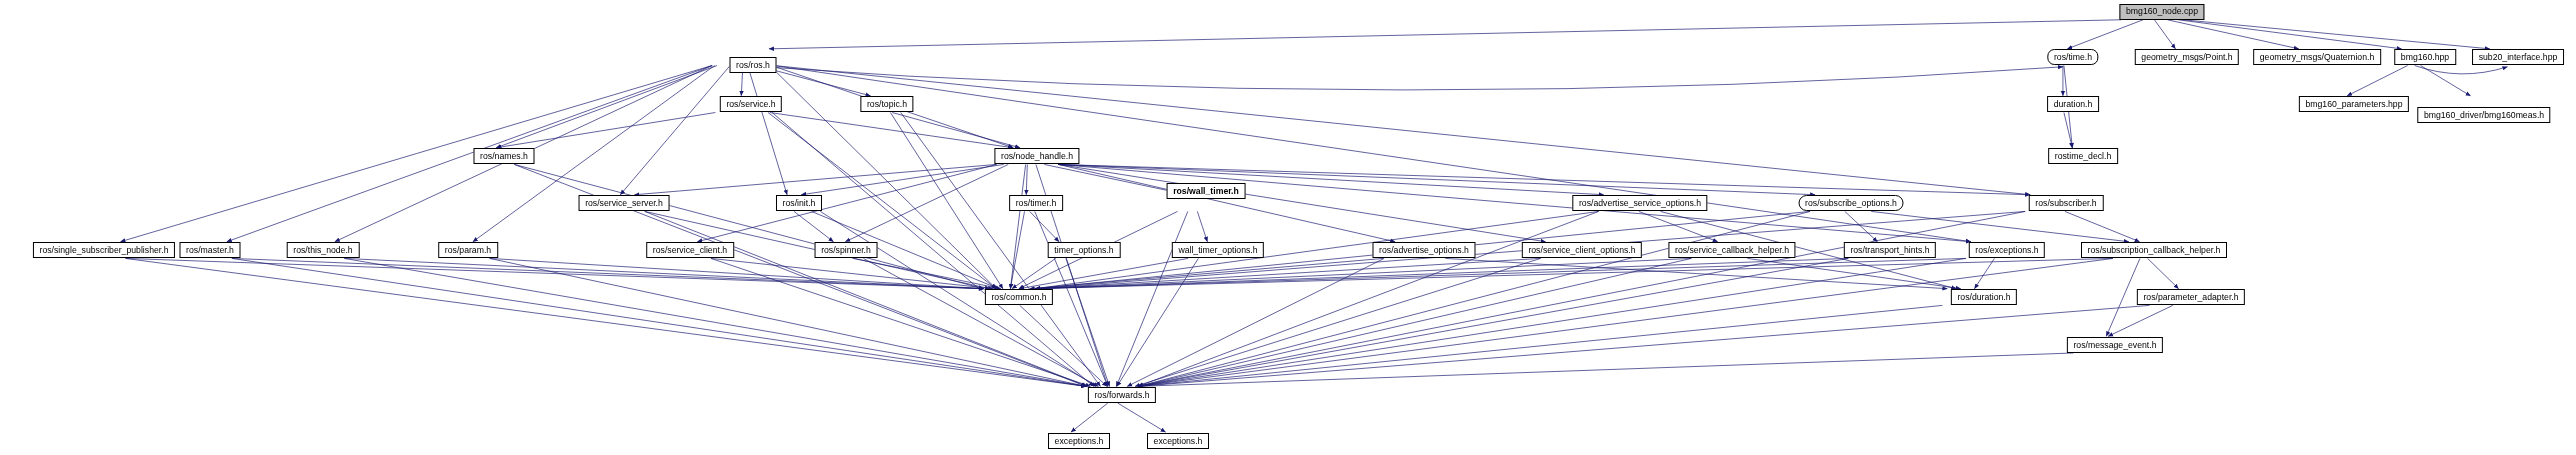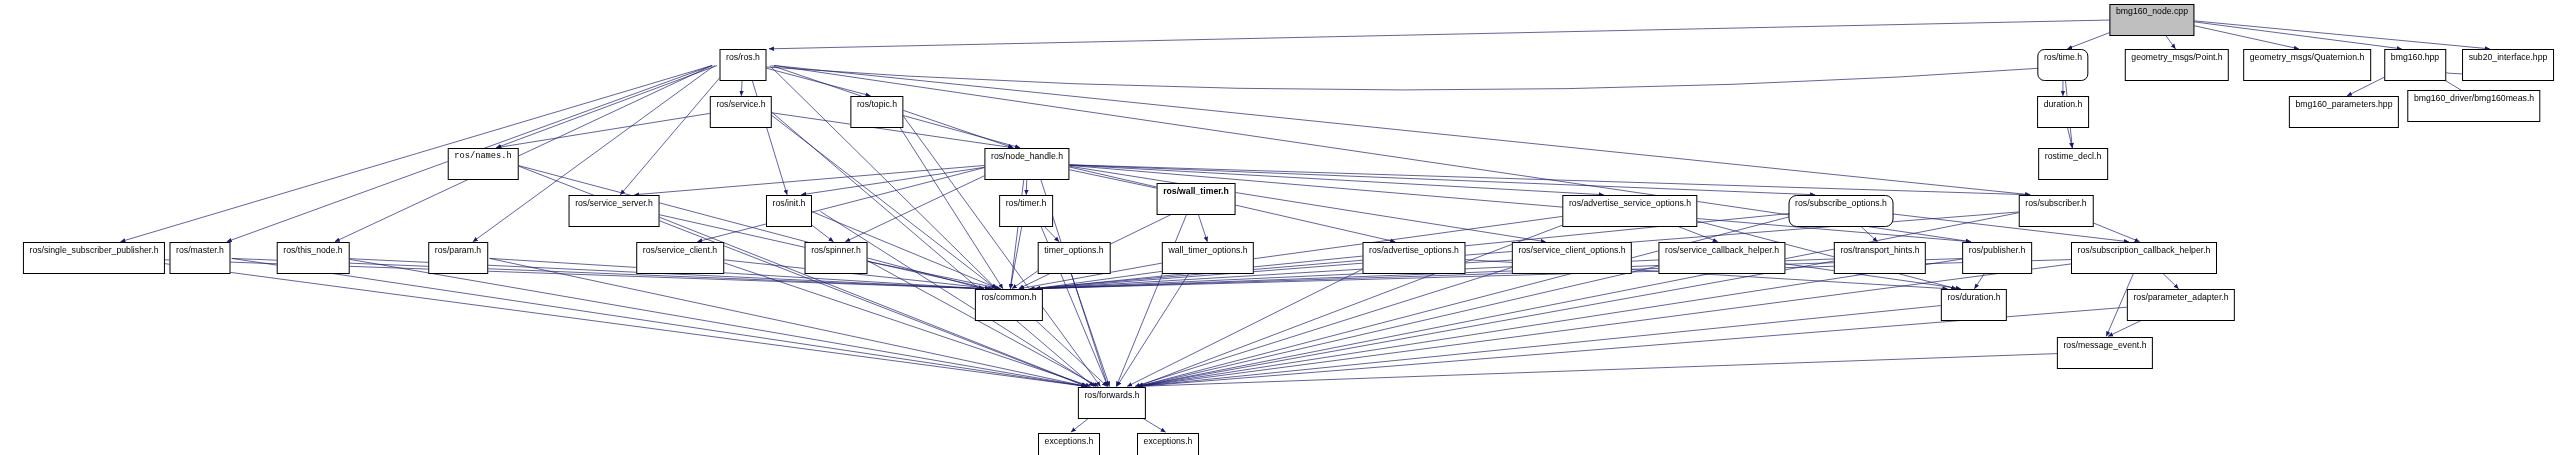--- a/index.html
+++ b/index.html
@@ -24,31 +24,32 @@
   }
   .edge {
     fill: none;
     stroke: #191970;
     stroke-width: 1.1;
   }
   .node {
     position: absolute;
     transform: translateX(-50%);
     box-sizing: border-box;
-    height: 32px;
+    height: 16px;
     line-height: 15px;
     padding: 0 5.6px;
     background: #ffffff;
     border: 0.6px solid #000000;
     color: #000000;
     font-size: 8.7px;
     white-space: nowrap;
     text-align: center;
     cursor: pointer;
     z-index: 2;
+    margin-left: 10px;
   }
   .node.root {
     background: #bfbfbf;
     border: 1.2px solid #000000;
     line-height: 13.6px;
     font-weight: normal;
   }
 </style>
 </head>
 <body>
@@ -167,32 +168,32 @@
       <path d="M3513.7,494 Q3461.425,519 3409.15,544" class="edge" marker-end="url(#arrow)"></path>
       <path d="M3476,494 Q2658,559.5 1840,625" class="edge" marker-end="url(#arrow)"></path>
       <path d="M3141,494 Q2490.5,559.5 1840,625" class="edge" marker-end="url(#arrow)"></path>
       <path d="M3353,571 Q2596.5,598 1840,625" class="edge" marker-end="url(#arrow)"></path>
       <path d="M1648.6,494 Q1719.15,559.5 1789.7,625" class="edge" marker-end="url(#arrow)"></path>
       <path d="M1791,652 Q1761.25,675.5 1731.5,699" class="edge" marker-end="url(#arrow)"></path>
       <path d="M1807.1,652 Q1845.775,675.5 1884.45,699" class="edge" marker-end="url(#arrow)"></path>
     </svg>
   <div>
       <div class="node root" style="left: 2152px; top: 3.7px;">bmg160_node.cpp</div>
-      <div class="node" style="left: 743px; top: 49px; text-align: center;">ros/ros.h</div>
+      <div class="node" style="left: 743px; top: 57px; text-align: center;">ros/ros.h</div>
       <div class="node" style="left: 2063px; top: 49px; border-radius: 7px;">ros/time.h</div>
       <div class="node" style="left: 2177px; top: 49px;">geometry_msgs/Point.h</div>
       <div class="node" style="left: 2307px; top: 49px;">geometry_msgs/Quaternion.h</div>
       <div class="node" style="left: 2415px; top: 49px;">bmg160.hpp</div>
       <div class="node" style="left: 2508px; top: 49px;">sub20_interface.hpp</div>
       <div class="node" style="left: 741px; top: 96px;">ros/service.h</div>
       <div class="node" style="left: 877px; top: 96px;">ros/topic.h</div>
       <div class="node" style="left: 2063px; top: 96px;">duration.h</div>
       <div class="node" style="left: 2344px; top: 96px;">bmg160_parameters.hpp</div>
-      <div class="node" style="left: 2474px; top: 90px;">bmg160_driver/bmg160meas.h</div>
-      <div class="node" style="left: 483px; top: 148px; font-family: Liberation Mono, monospace;">ros/names.h</div>
+      <div class="node" style="left: 2474px; top: 107px;">bmg160_driver/bmg160meas.h</div>
+      <div class="node" style="left: 494px; top: 148px;">ros/names.h</div>
       <div class="node" style="left: 1027px; top: 148px;">ros/node_handle.h</div>
       <div class="node" style="left: 2073px; top: 148px;">rostime_decl.h</div>
       <div class="node" style="left: 614px; top: 195px;">ros/service_server.h</div>
       <div class="node" style="left: 789px; top: 195px;">ros/init.h</div>
       <div class="node" style="left: 1026px; top: 195px;">ros/timer.h</div>
       <div class="node" style="left: 1196px; top: 183px; font-weight: bold;">ros/wall_timer.h</div>
       <div class="node" style="left: 1630px; top: 195px;">ros/advertise_service_options.h</div>
       <div class="node" style="left: 1841px; top: 195px; border-radius: 8px;">ros/subscribe_options.h</div>
       <div class="node" style="left: 2056px; top: 195px;">ros/subscriber.h</div>
       <div class="node" style="left: 94px; top: 242px;">ros/single_subscriber_publisher.h</div>
@@ -200,21 +201,21 @@
       <div class="node" style="left: 313px; top: 242px;">ros/this_node.h</div>
       <div class="node" style="left: 458px; top: 242px;">ros/param.h</div>
       <div class="node" style="left: 680px; top: 242px;">ros/service_client.h</div>
       <div class="node" style="left: 836px; top: 242px;">ros/spinner.h</div>
       <div class="node" style="left: 1074px; top: 242px;">timer_options.h</div>
       <div class="node" style="left: 1208px; top: 242px;">wall_timer_options.h</div>
       <div class="node" style="left: 1414px; top: 242px;">ros/advertise_options.h</div>
       <div class="node" style="left: 1572px; top: 242px;">ros/service_client_options.h</div>
       <div class="node" style="left: 1722px; top: 242px;">ros/service_callback_helper.h</div>
       <div class="node" style="left: 1880px; top: 242px; text-align: center;">ros/transport_hints.h</div>
-      <div class="node" style="left: 1997px; top: 242px;">ros/publisher.h</div>
+      <div class="node" style="left: 1997px; top: 242px;">ros/exceptions.h</div>
       <div class="node" style="left: 2144px; top: 242px;">ros/subscription_callback_helper.h</div>
       <div class="node" style="left: 1009px; top: 289px;">ros/common.h</div>
       <div class="node" style="left: 1974px; top: 289px;">ros/duration.h</div>
       <div class="node" style="left: 2181px; top: 289px;">ros/parameter_adapter.h</div>
       <div class="node" style="left: 2105px; top: 337px;">ros/message_event.h</div>
       <div class="node" style="left: 1112px; top: 387px;">ros/forwards.h</div>
       <div class="node" style="left: 1069px; top: 433px;">exceptions.h</div>
       <div class="node" style="left: 1168px; top: 433px;">exceptions.h</div>
     </div>
 </div>

